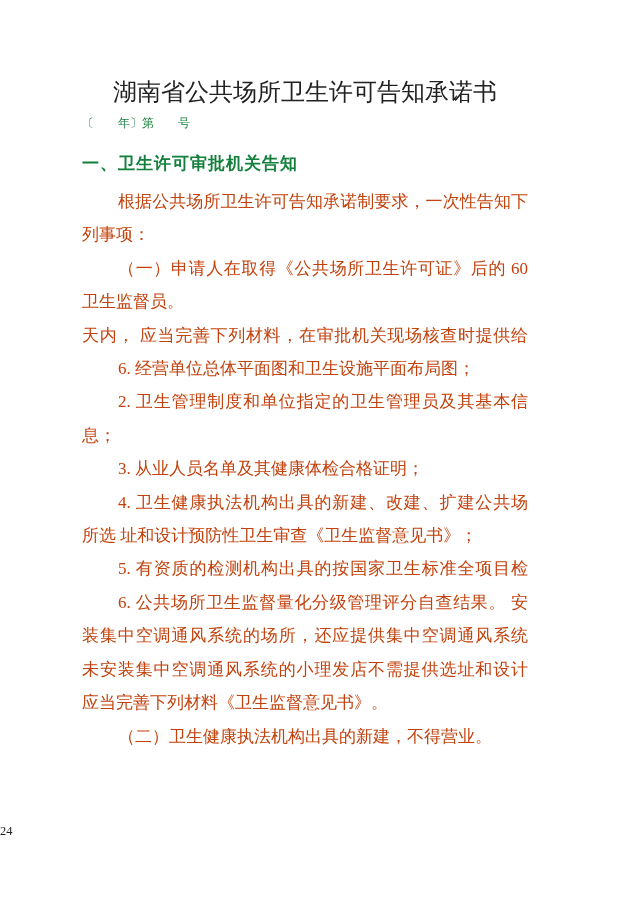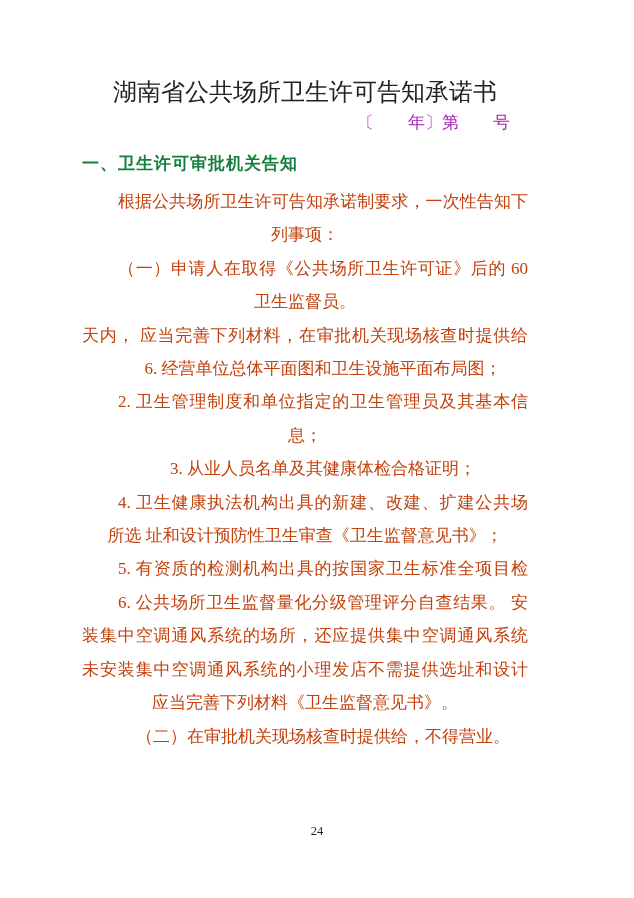--- a/index.html
+++ b/index.html
@@ -21,60 +21,57 @@
   .doc-title {
     margin: 0;
     text-align: center;
     font-size: 24px;
     line-height: 32px;
     font-weight: 500;
     color: #222222;
     white-space: nowrap;
   }
   .issue-line {
-    font-size: 17px;
+    font-size: 12px;
     line-height: 30px;
-    text-align: right;
     padding-right: 18px;
-    color: #a21caf;
+    color: #15803d;
     white-space: nowrap;
   }
   .section-heading {
     margin: 14px 0 0 0;
     font-family: "Liberation Sans", "DejaVu Sans", sans-serif;
     font-weight: bold;
     font-size: 17px;
     line-height: 24px;
     letter-spacing: 1px;
     color: #15803d;
     white-space: nowrap;
   }
   .body-text {
     margin-top: 9px;
     font-size: 17px;
     color: #c2410c;
   }
   .bline {
     line-height: 33.4px;
     white-space: nowrap;
-    text-align: center;
   }
   .jfull {
     text-align: justify;
     text-align-last: justify;
   }
   .indent {
     padding-left: 36px;
   }
   .page-number {
     position: absolute;
     left: 0;
     right: 0;
     top: 824px;
-    text-align: center;
     font-size: 12.5px;
     color: #1f1f1f;
   }
 </style>
 </head>
 <body>
 
 <div class="page">
   <div class="content">
     <h1 class="doc-title">湖南省公共场所卫生许可告知承诺书</h1>
@@ -109,18 +106,18 @@
         </div>
         <div>
           <div class="bline jfull indent">6. 公共场所卫生监督量化分级管理评分自查结果。 安</div>
           <div class="bline jfull">装集中空调通风系统的场所，还应提供集中空调通风系统</div>
         </div>
         <div>
           <div class="bline jfull">未安装集中空调通风系统的小理发店不需提供选址和设计</div>
           <div class="bline">应当完善下列材料《卫生监督意见书》。</div>
         </div>
         <div>
-          <div class="bline indent">（二）在审批机关现场核查时提供给，不得营业。</div>
+          <div class="bline indent">（二）卫生健康执法机构出具的新建，不得营业。</div>
         </div>
       </div>
   </div>
   <div class="page-number">24</div>
 </div>
 
 </body></html>

